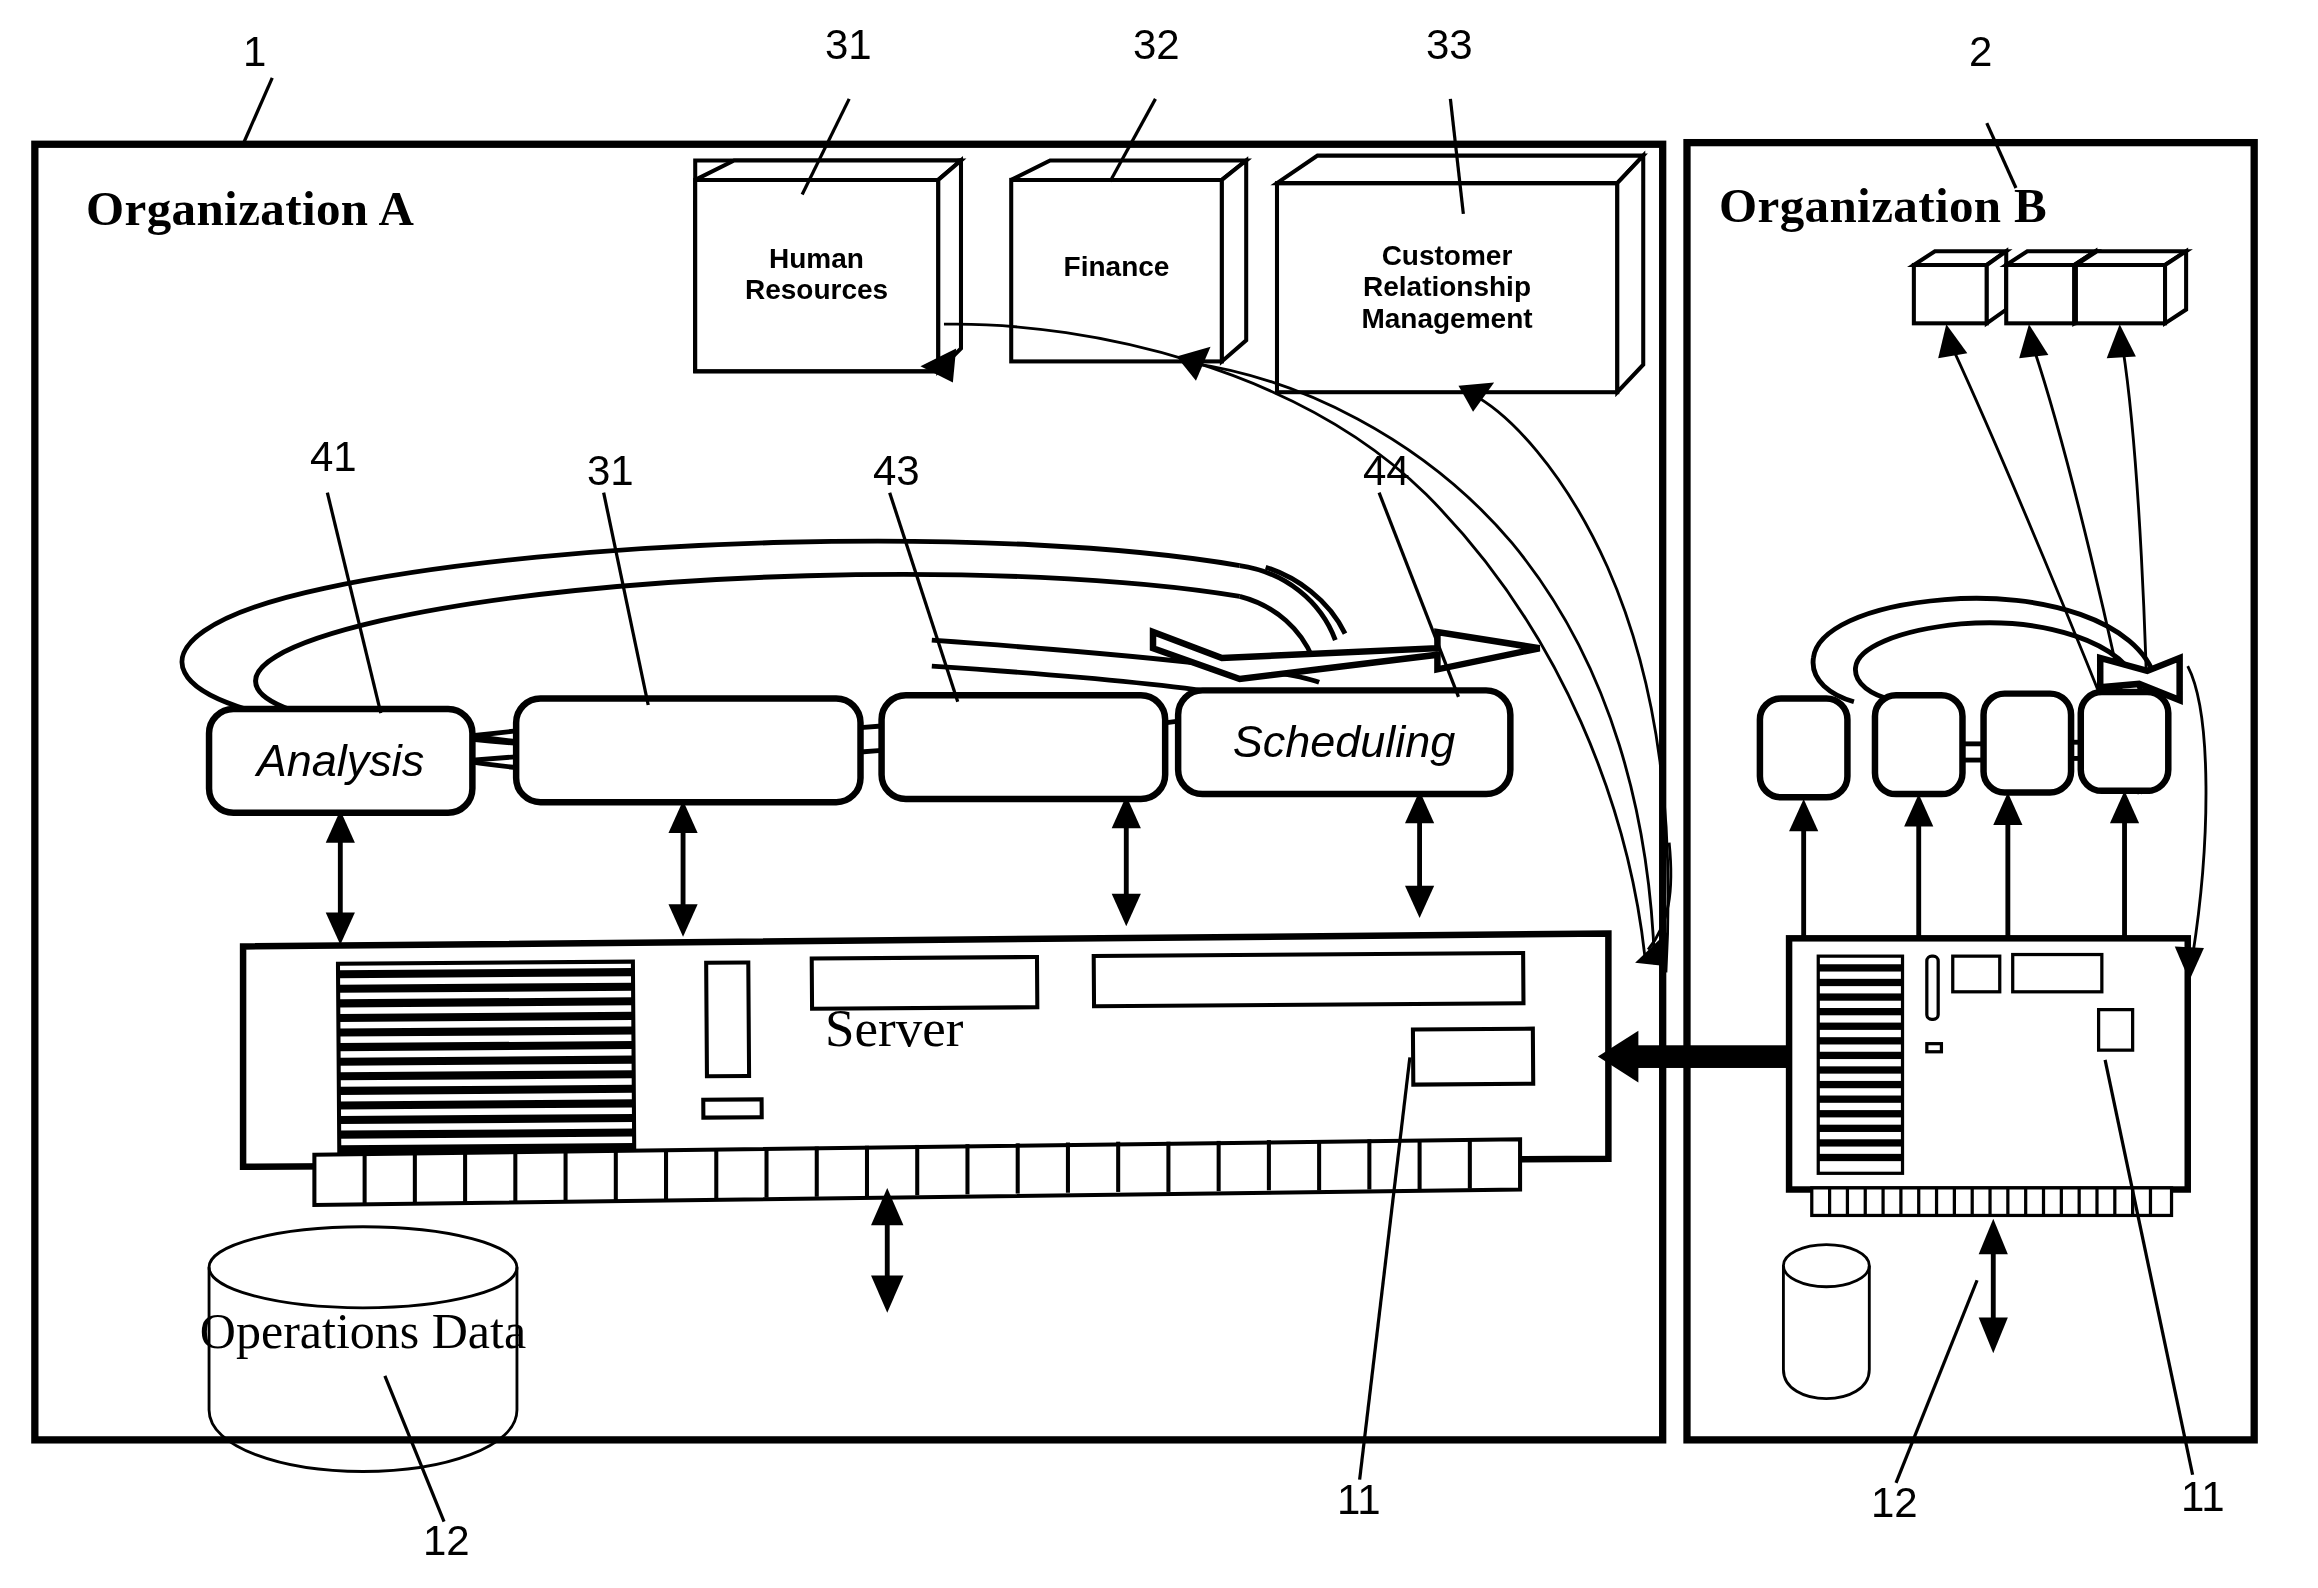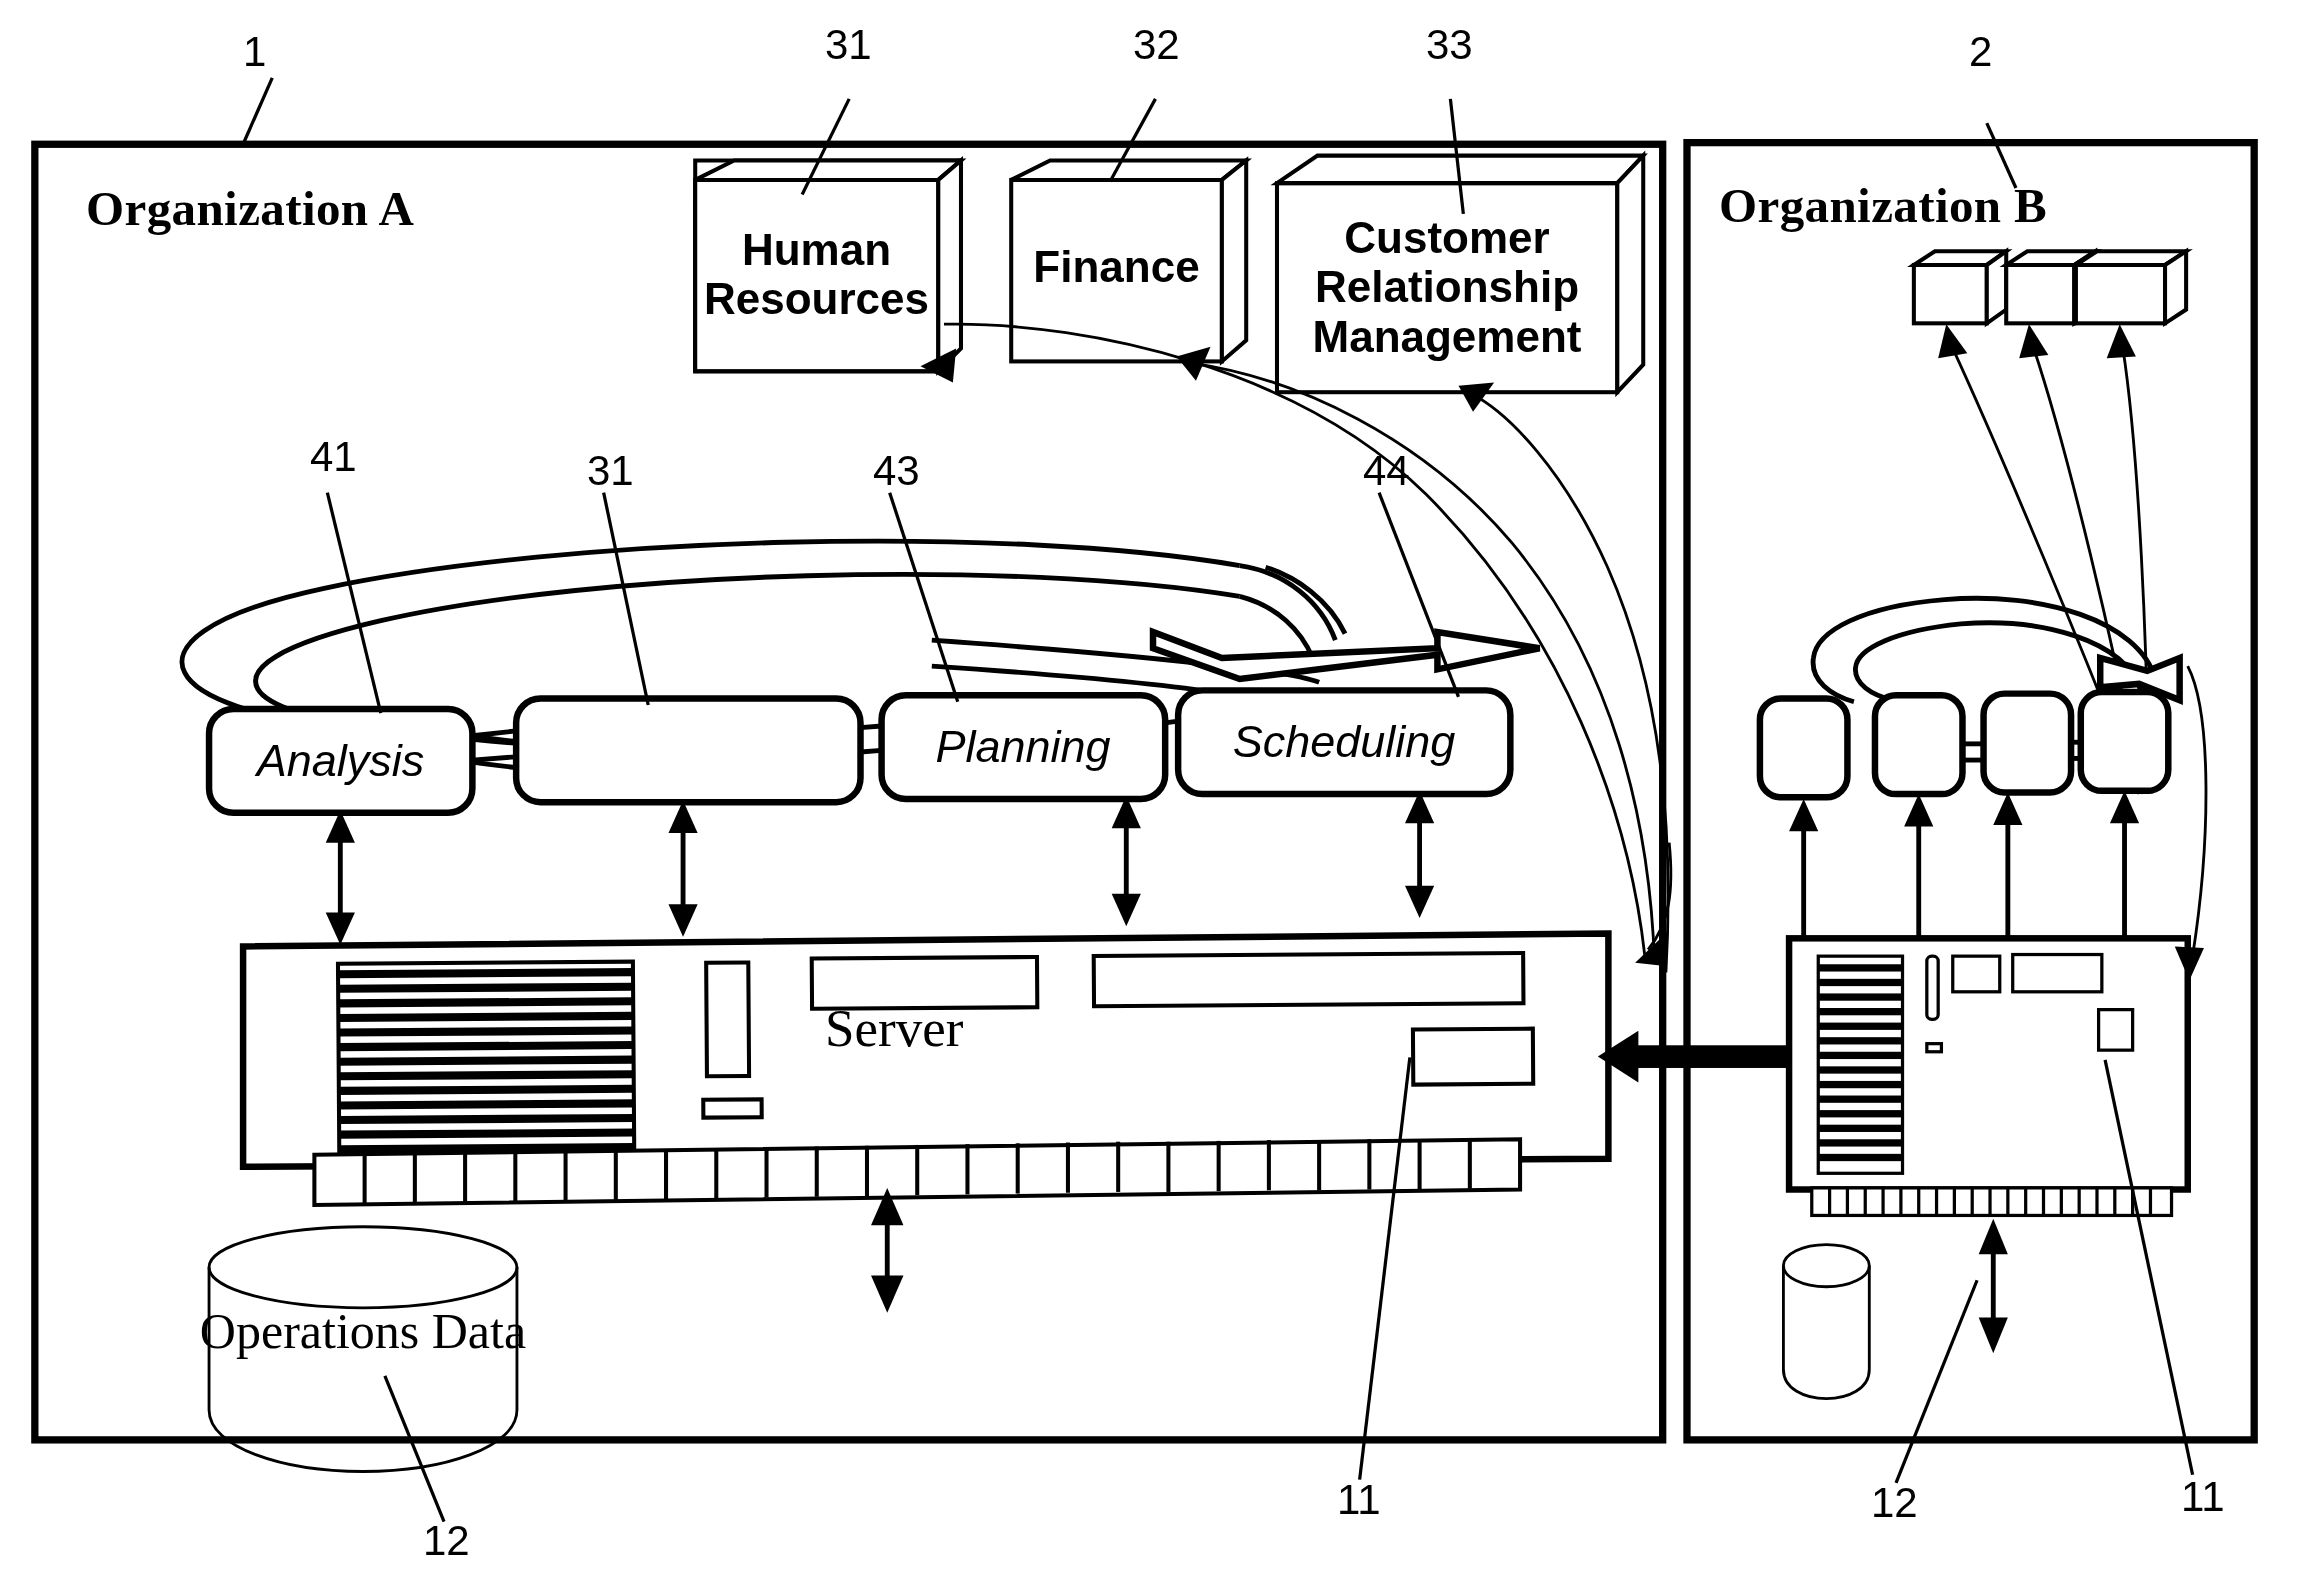--- a/index.html
+++ b/index.html
@@ -15,21 +15,21 @@
   .thin{fill:none;stroke:#000000;stroke-width:4;}
   .thin3{fill:none;stroke:#000000;stroke-width:3.5;}
   .med{fill:none;stroke:#000000;stroke-width:6;}
   .fillblk{fill:#000000;stroke:none;}
   .wbox5{fill:#ffffff;stroke:#000000;stroke-width:5;}
   .wbox4{fill:#ffffff;stroke:#000000;stroke-width:4;}
   .wbox8{fill:#ffffff;stroke:#000000;stroke-width:8;}
   .txt{position:absolute;color:#000;white-space:pre;}
   .org-title{font-family:"Liberation Serif", serif;font-weight:bold;font-size:49px;letter-spacing:0.4px;}
   .ref{font-family:"Liberation Sans", sans-serif;font-size:42px;font-weight:400;}
-  .boxlabel{font-family:"Liberation Sans", sans-serif;font-weight:bold;font-size:44px;text-align:center;line-height:1.12;}
+  .boxlabel{font-family:"Liberation Sans", sans-serif;font-weight:bold;font-size:28px;text-align:center;line-height:1.12;}
   .proclabel{font-family:"Liberation Sans", sans-serif;font-style:italic;font-size:45px;text-align:center;}
   .serverlabel{font-family:"Liberation Serif", serif;font-size:53px;}
   .dblabel{font-family:"Liberation Serif", serif;font-size:50px;text-align:center;}
   .center-wrap{display:flex;align-items:center;justify-content:center;}
 </style>
 </head>
 <body>
 
 <div id="page">
 
@@ -394,23 +394,20 @@
     <span>Management</span>
   </div>
 
   <div class="txt ref" style="left:825px;top:21px;">31</div>
   <div class="txt ref" style="left:1133px;top:21px;">32</div>
   <div class="txt ref" style="left:1426px;top:21px;">33</div>
 
   <div class="txt proclabel center-wrap" style="left:209px;top:709px;width:263px;height:104px;">
     <span>Analysis</span>
   </div>
-  <div class="txt proclabel center-wrap" style="left:881px;top:695px;width:284px;height:104px;">
-    <span>Planning</span>
-  </div>
   <div class="txt proclabel center-wrap" style="left:1178px;top:690px;width:332px;height:104px;">
     <span>Scheduling</span>
   </div>
 
   <div class="txt ref" style="left:310px;top:433px;">41</div>
   <div class="txt ref" style="left:587px;top:447px;">31</div>
   <div class="txt ref" style="left:873px;top:447px;">43</div>
   <div class="txt ref" style="left:1363px;top:447px;">44</div>
 
   <div class="txt serverlabel" style="left:825px;top:998px;">Server</div>

